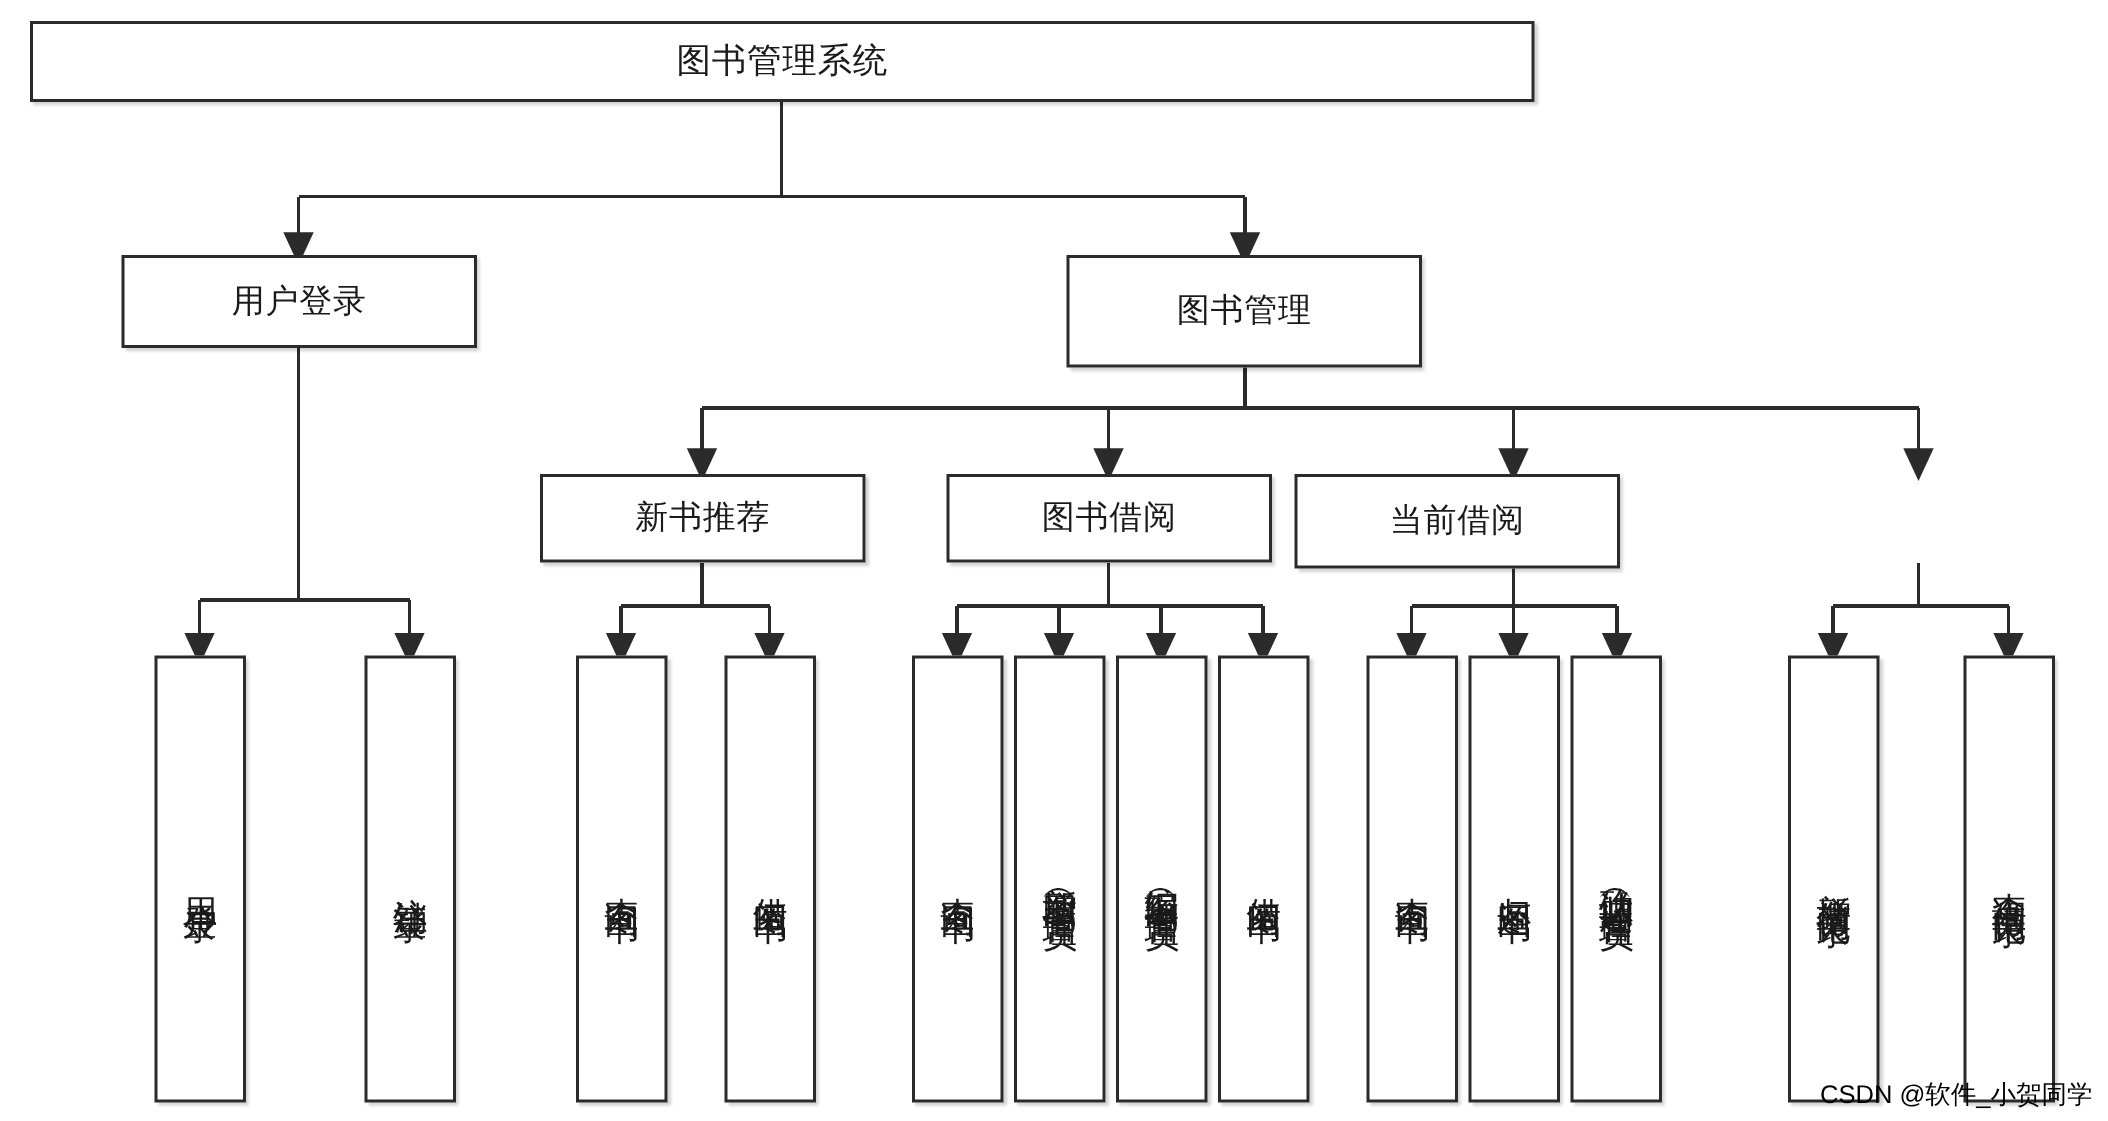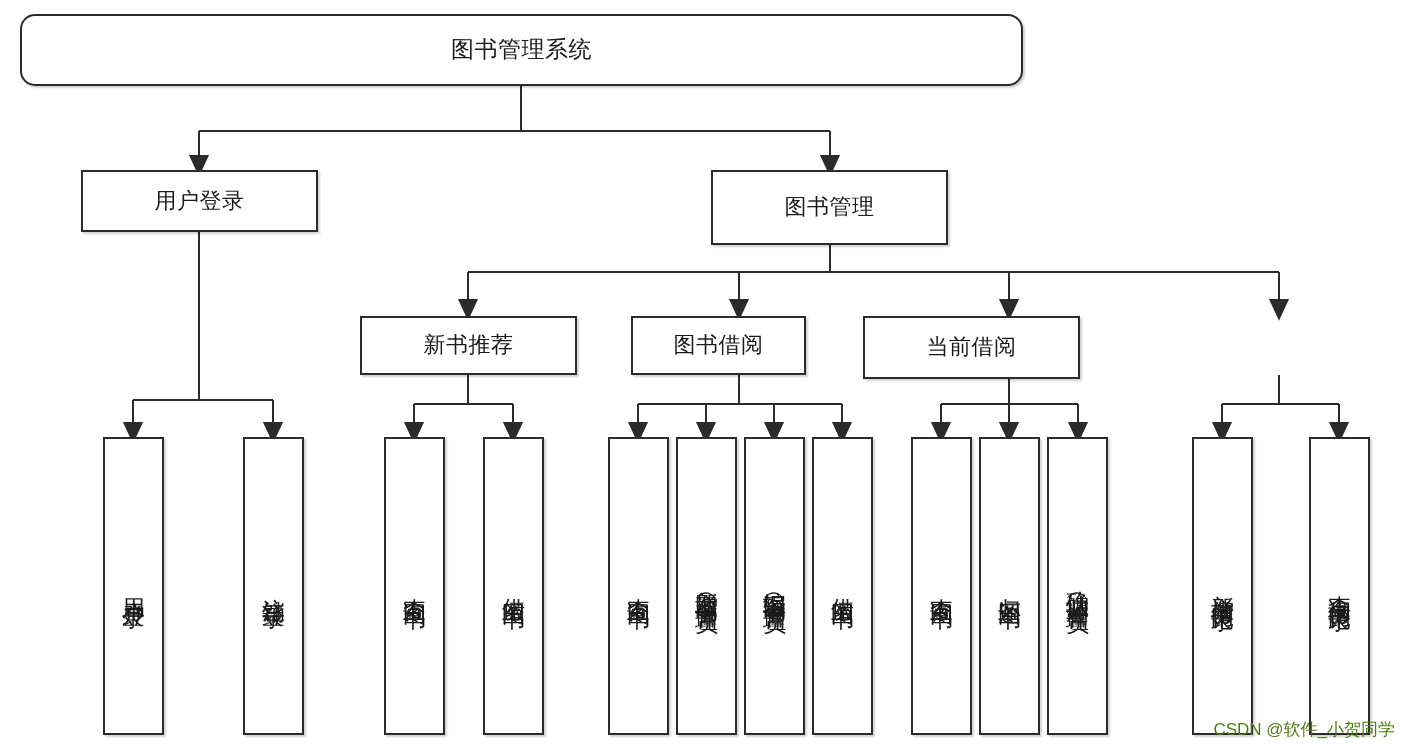--- a/index.html
+++ b/index.html
@@ -69,21 +69,21 @@
     letter-spacing: 3px;
     white-space: nowrap;
     display: block;
   }
   
   #watermark {
     position: absolute;
     right: 10px;
     bottom: 6px;
     font-size: 17px;
-    color: #4d7c0f;
+    color: #000000;
     z-index: 5;
     white-space: nowrap;
     font-family: "Liberation Sans", "DejaVu Sans", sans-serif;
   }
 </style>
 </head>
 <body>
 
 <div id="diagram-root">
 
@@ -130,37 +130,37 @@
       <path d="M1009,404 L1009,425" marker-end="url(#arrowhead)"></path>
       <path d="M1078,404 L1078,425" marker-end="url(#arrowhead)"></path>
 
       <path d="M1279,375 L1279,404"></path>
       <path d="M1222,404 L1339,404"></path>
       <path d="M1222,404 L1222,425" marker-end="url(#arrowhead)"></path>
       <path d="M1339,404 L1339,425" marker-end="url(#arrowhead)"></path>
     </g>
   </svg>
 
-  <div class="node horiz root" style="left:20px; top:14px; width:1003px; height:72px;border-radius:15px;">
+  <div class="node horiz root" style="left:20px; top:14px; width:1003px; height:54px;">
     <span class="node-label">图书管理系统</span>
   </div>
 
   <div class="node horiz" style="left:81px; top:170px; width:237px; height:62px;">
     <span class="node-label">用户登录</span>
   </div>
 
   <div class="node horiz" style="left:711px; top:170px; width:237px; height:75px;">
     <span class="node-label">图书管理</span>
   </div>
 
   <div class="node horiz" style="left:360px; top:316px; width:217px; height:59px;">
     <span class="node-label">新书推荐</span>
   </div>
 
-  <div class="node horiz" style="left:631px; top:316px; width:175px; height:59px;">
+  <div class="node horiz" style="left:631px; top:316px; width:217px; height:59px;">
     <span class="node-label">图书借阅</span>
   </div>
 
   <div class="node horiz" style="left:863px; top:316px; width:217px; height:63px;">
     <span class="node-label">当前借阅</span>
   </div>
 
 
   <div class="node vert" style="left:103px; top:437px; width:61px; height:298px;">
     <span class="node-label">用户登录</span>

